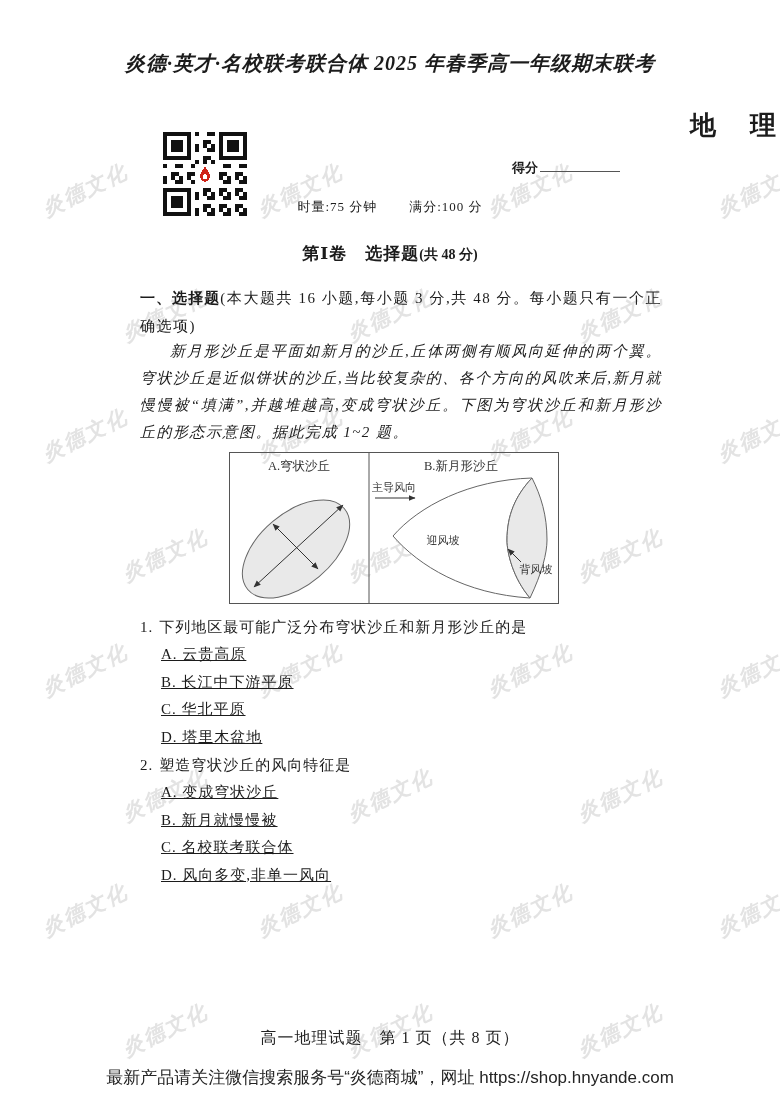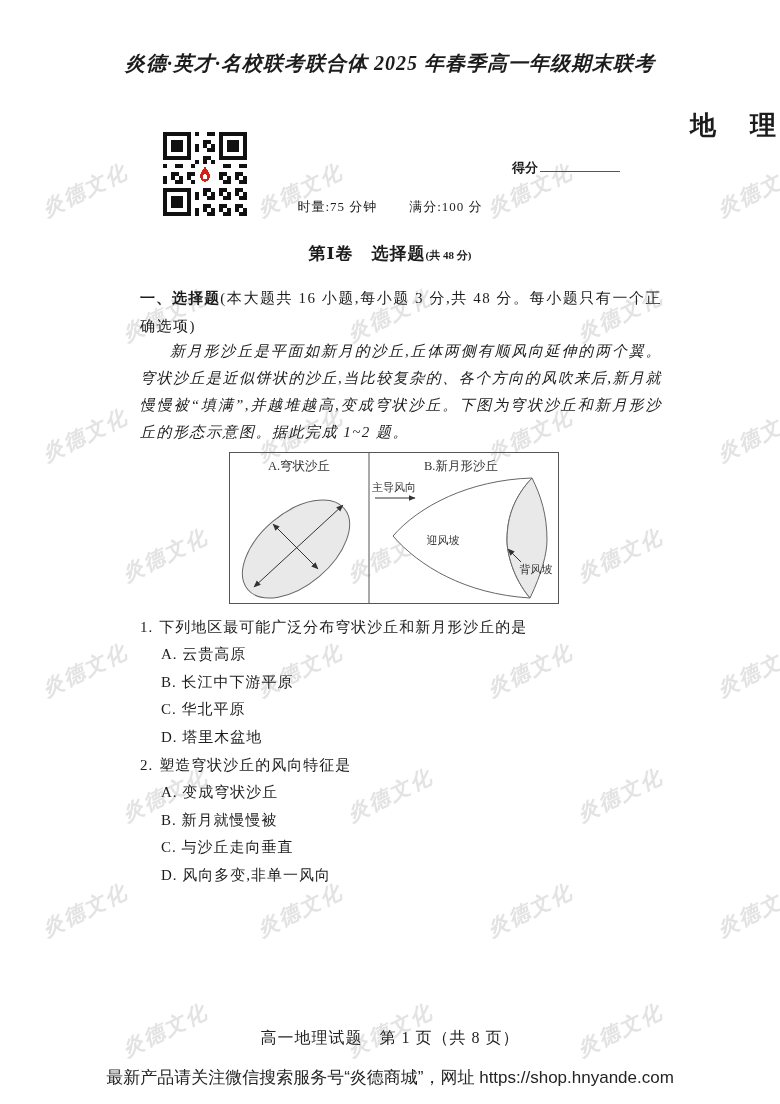--- a/index.html
+++ b/index.html
@@ -27,38 +27,38 @@
   }
   .qr-box{left:163px;top:132px;width:84px;height:84px;}
   .score-row{left:512px;top:157px;font-size:13px;font-weight:bold;
     font-family:Liberation Mono, monospace;}
   .score-line{display:inline-block;width:80px;height:14px;border-bottom:1.5px solid #555;margin-left:2px;}
   .meta-row{top:198px;left:0;right:0;text-align:center;font-size:13px;letter-spacing:1px;}
   .meta-row span{margin:0 16px;}
   
   .volume{top:242px;left:0;right:0;text-align:center;font-weight:bold;}
   .volume .vt{font-size:17px;letter-spacing:1px;}
-  .volume .pts{font-size:11px;}
+  .volume .pts{font-size:14px;}
   .instruction{top:285px;left:140px;width:522px;font-size:15px;line-height:27px;
     text-align:justify;letter-spacing:1.5px;}
   .instruction .lead{font-weight:bold;font-family:Liberation Mono, monospace;letter-spacing:1px;}
   
   .passage{left:140px;width:522px;font-size:15px;line-height:27px;letter-spacing:1.5px;
     text-align:justify;text-indent:2em;font-style:italic;margin:0;}
   #passage-1{top:338px;}
   #passage-2{top:880px;}
   
   .figure{left:229px;top:452px;width:330px;height:170px;}
   .figure svg text{font-family:"Liberation Serif","DejaVu Serif",serif;fill:#333;}
   
   .question{left:140px;width:522px;font-size:15px;line-height:27.4px;letter-spacing:1px;}
   #question-1{top:614px;}
   #question-2{top:752px;}
   .q-num{margin-right:6px;}
-  .option{padding-left:21px;}
+  .option{padding-left:21px;text-decoration:underline;}
   
   .page-footer{top:1028px;left:0;right:0;text-align:center;font-size:16px;letter-spacing:1px;color:#222;}
   .banner{top:1066px;left:0;right:0;text-align:center;font-size:17px;color:#242424;
     font-family:"Liberation Sans","DejaVu Sans",sans-serif;}
 </style>
 </head>
 <body>
 
 <div class="page">
   <div id="wm-layer">
@@ -262,21 +262,21 @@
       <div class="option">C. 华北平原</div>
       <div class="option">D. 塔里木盆地</div>
     </section>
 
     <section class="abs question" id="question-2">
       <div class="stem">
         <span class="q-num">2.</span><span>塑造穹状沙丘的风向特征是</span>
       </div>
       <div class="option">A. 变成穹状沙丘</div>
       <div class="option">B. 新月就慢慢被</div>
-      <div class="option">C. 与沙丘走向垂直</div>
+      <div class="option">C. 名校联考联合体</div>
       <div class="option">D. 风向多变,非单一风向</div>
     </section>
 
 
     <div class="abs page-footer">高一地理试题　第 1 页（共 8 页）</div>
 
     <div class="abs banner">最新产品请关注微信搜索服务号“炎德商城”，网址 https://shop.hnyande.com</div>
 
   </div>
 </div>

